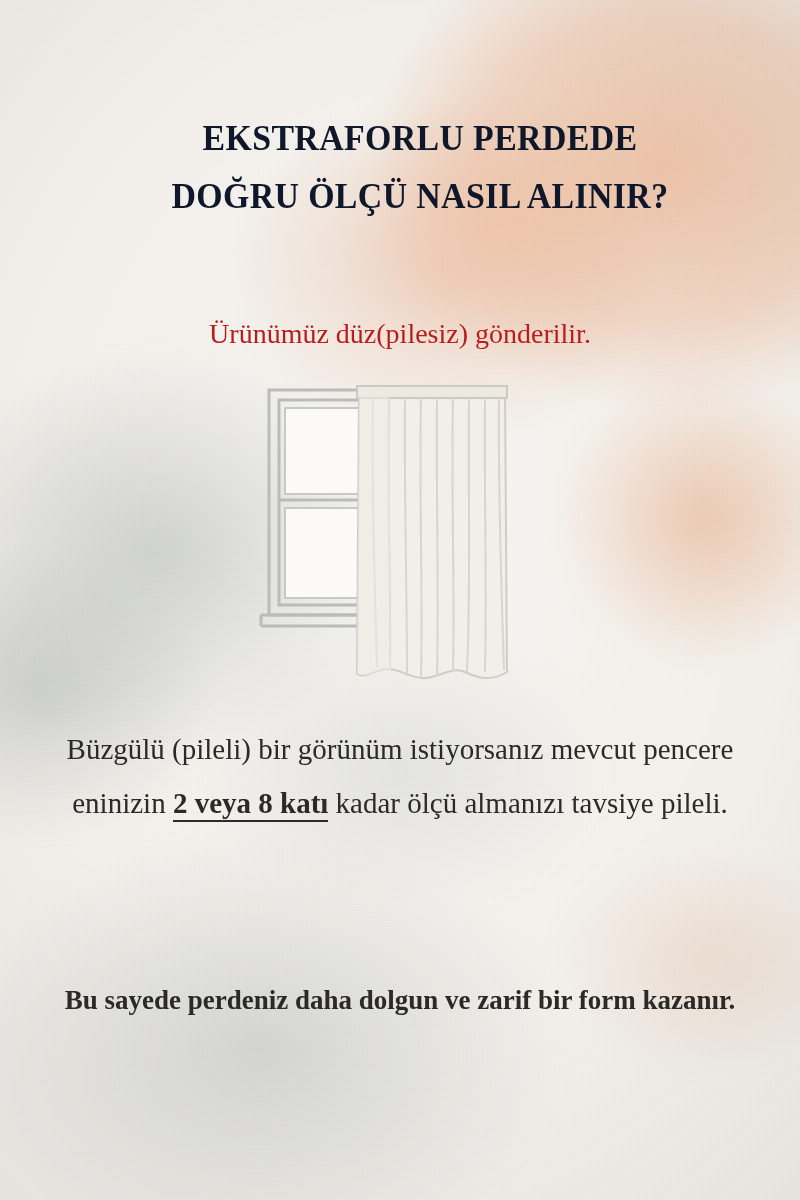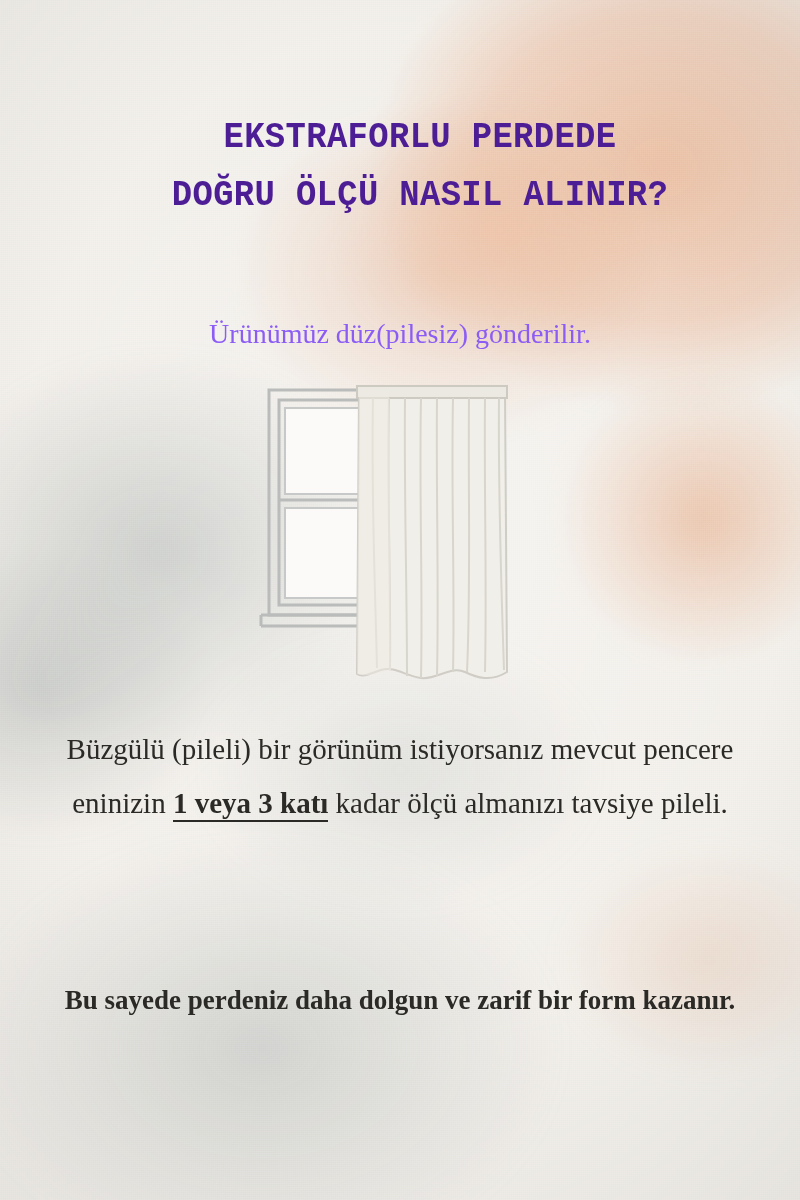--- a/index.html
+++ b/index.html
@@ -109,22 +109,22 @@
     position: absolute;
     inset: 0;
     text-align: center;
   }
 
   .headline {
     position: absolute;
     top: 120px;
     left: 0;
     right: 0;
-    color: #4c1d95;
-    font-family: Liberation Mono, monospace;
+    color: #0f172a;
+    font-family: Liberation Serif, serif;
     font-weight: bold;
     font-size: 37px;
     letter-spacing: 0.4px;
     line-height: 1.0;
     padding-left: 40px;
   }
   .headline .line1 {
     display: block;
     font-size: 36px;
     transform: scaleX(0.94);
@@ -134,21 +134,21 @@
     margin-top: 22px;
     font-size: 36px;
     transform: scaleX(0.94);
   }
 
   .subline {
     position: absolute;
     top: 318px;
     left: 0;
     right: 0;
-    color: #8b5cf6;
+    color: #b91c1c;
     font-size: 28px;
     font-family: "Liberation Serif", serif;
   }
 
   .para-1 {
     position: absolute;
     top: 722px;
     left: 60px;
     right: 60px;
     color: #2b2a26;
@@ -241,19 +241,19 @@
           <path d="M214 16 C213 112 216 202 212 290"></path>
           <path d="M230 16 C229 112 232 200 230 290"></path>
           <path d="M244 16 C243 110 246 198 249 288"></path>
         </g>
 
         <path d="M104 8 L134 8 L136 288 C126 290 114 296 102 292 Z" fill="#eeebe4" opacity="0.55"></path>
       </svg>
     </div>
 
     <div class="para-1">
-      <span>Büzgülü (pileli) bir görünüm istiyorsanız mevcut pencere eninizin </span><span class="underline-strong">1 veya 3 katı</span><span> kadar ölçü almanızı tavsiye pileli.</span>
+      <span>Büzgülü (pileli) bir görünüm istiyorsanız mevcut pencere eninizin </span><span class="underline-strong">2 veya 8 katı</span><span> kadar ölçü almanızı tavsiye pileli.</span>
     </div>
 
     <div class="para-2">Bu sayede perdeniz daha dolgun ve zarif bir form kazanır.</div>
 
   </div>
 </div>
 
 </body></html>

